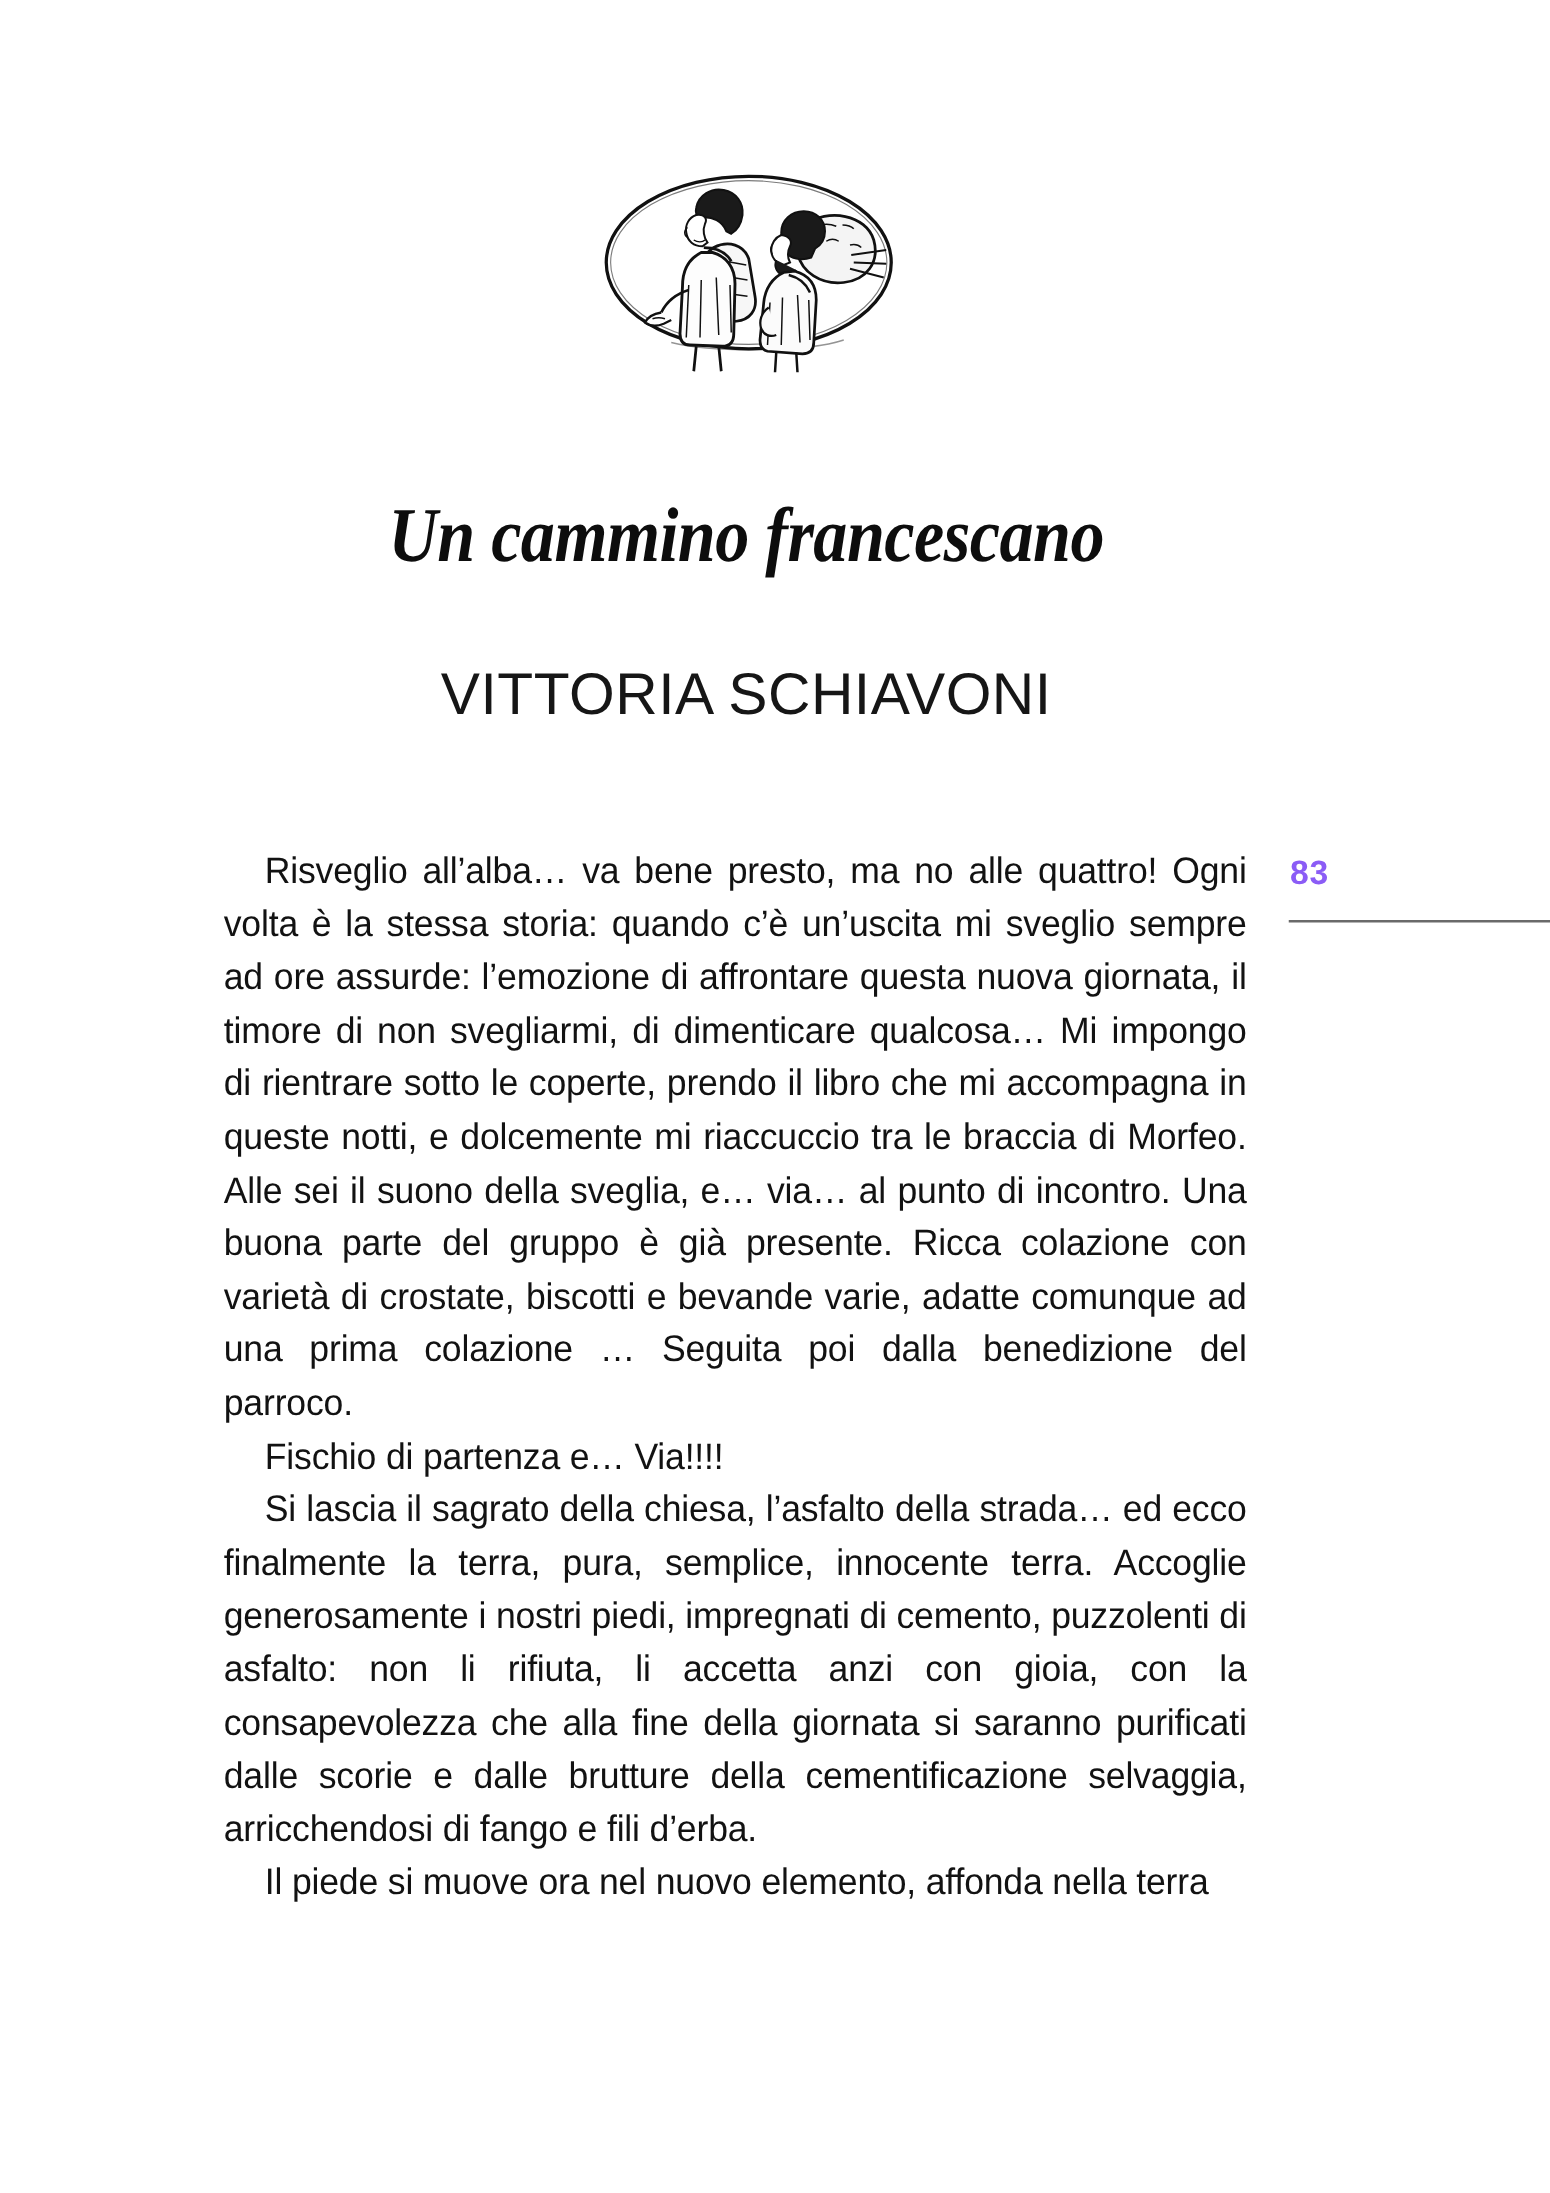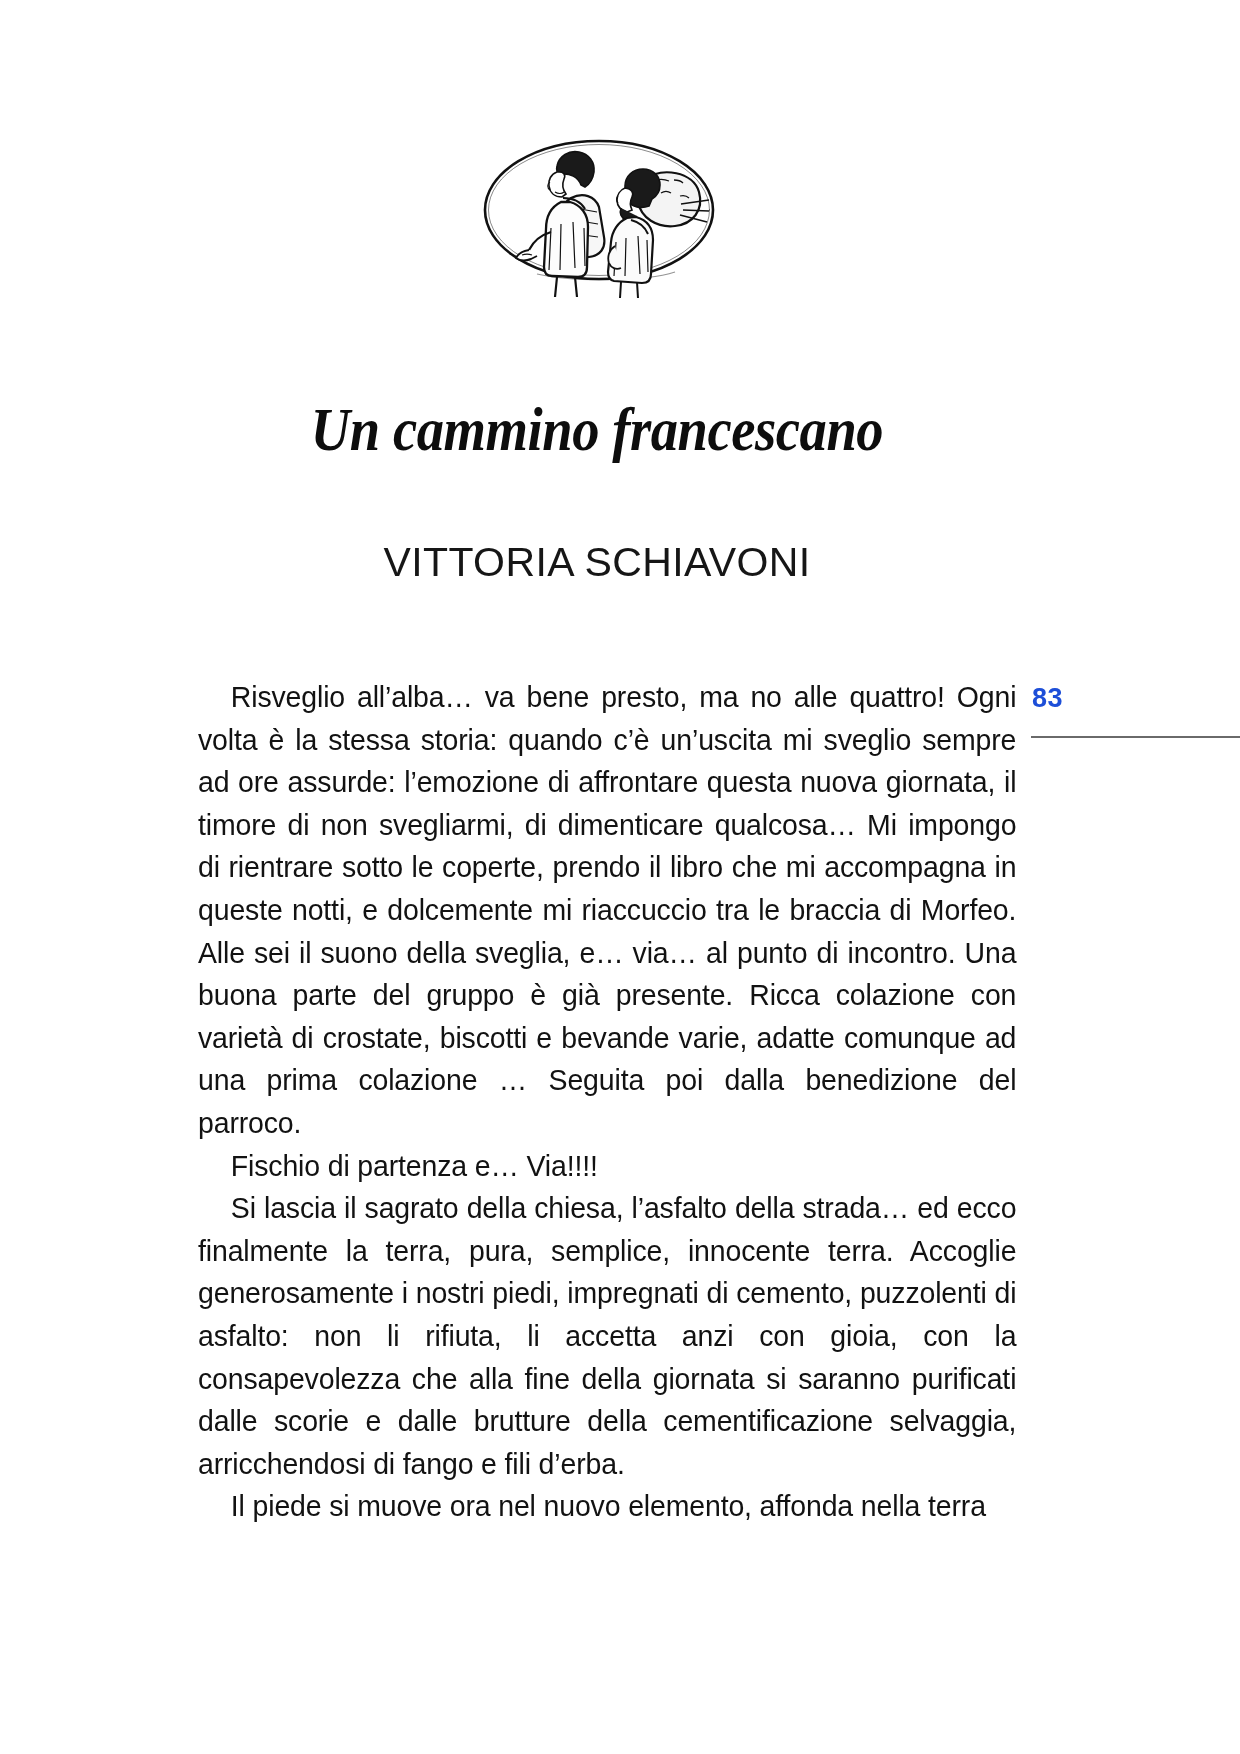--- a/index.html
+++ b/index.html
@@ -42,55 +42,55 @@
     color: #0d0d0d;
     transform: scaleX(0.88);
     transform-origin: 555px 50%;
     white-space: nowrap;
   }
 
   
   .author {
     position: absolute;
     left: 0;
-    top: 505px;
+    top: 488px;
     width: 1110px;
     text-align: center;
     font-family: "Liberation Sans", sans-serif;
     font-weight: normal;
-    font-size: 41px;
+    font-size: 47px;
     letter-spacing: 0.4px;
     color: #161616;
     white-space: nowrap;
   }
 
   
   .folio {
     position: absolute;
     left: 990px;
     top: 683px;
     font-family: "Liberation Sans", sans-serif;
     font-weight: bold;
     font-size: 27px;
-    color: #1d4ed8;
+    color: #8b5cf6;
     letter-spacing: 0.5px;
   }
   .folio-rule {
     position: absolute;
     left: 989px;
     top: 736px;
     width: 251px;
     height: 2px;
     background: #6a6a6a;
   }
 
   
   .body-col {
     position: absolute;
-    left: 156px;
+    left: 137px;
     top: 676px;
     width: 818px;
   }
   .para {
     margin: 0;
     font-family: "Liberation Sans", sans-serif;
     font-size: 29.5px;
     line-height: 42.6px;
     color: #121212;
     text-align: justify;

